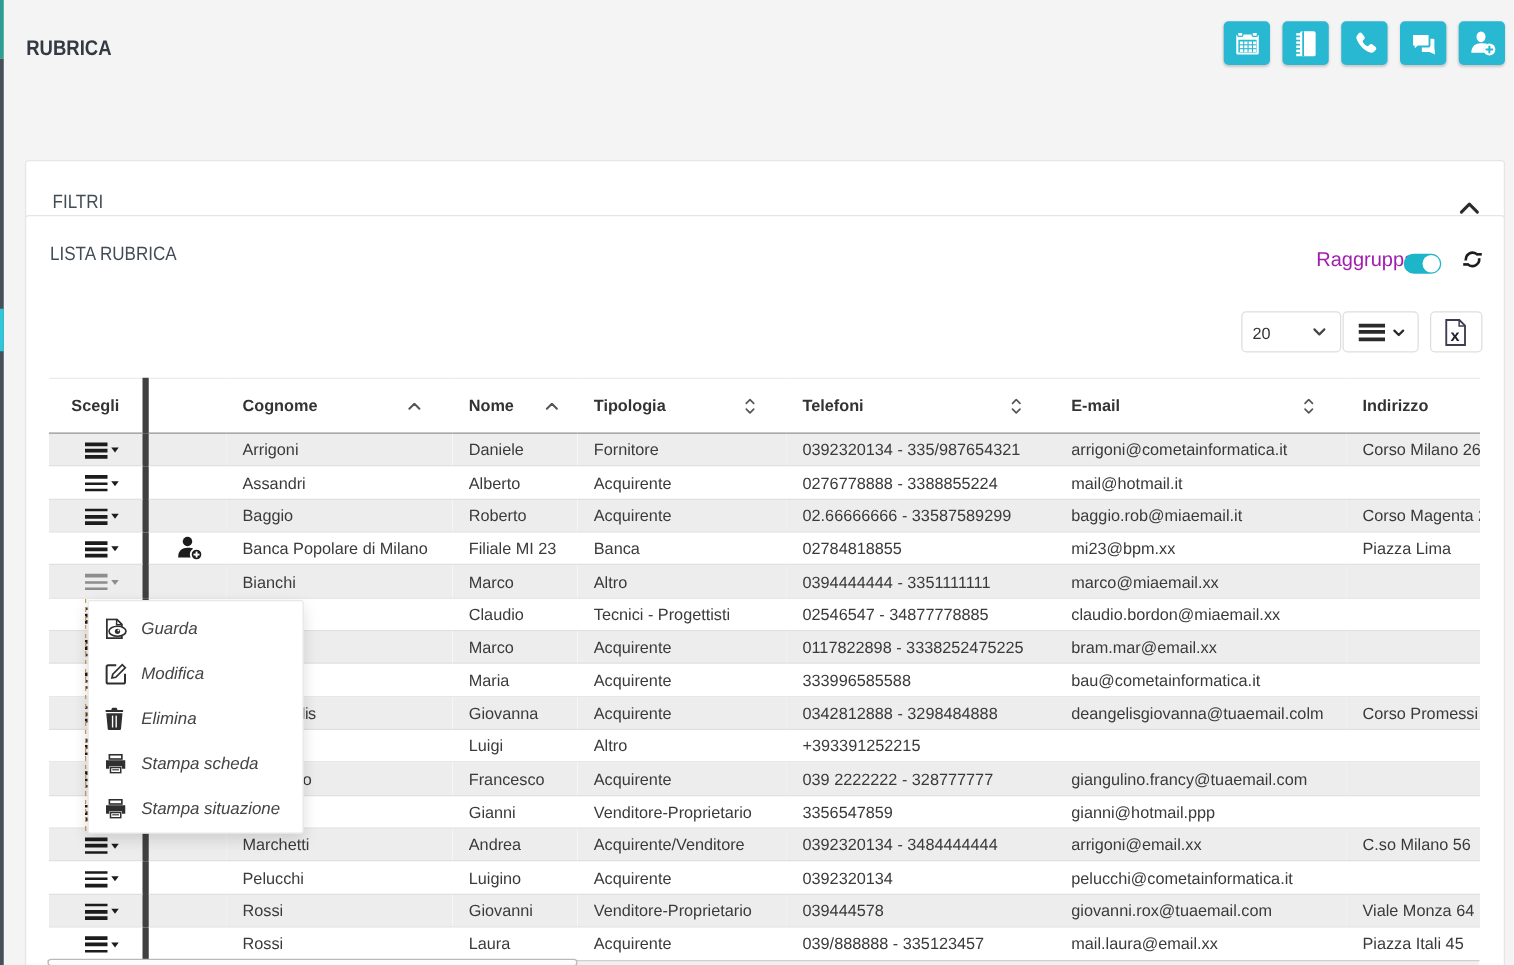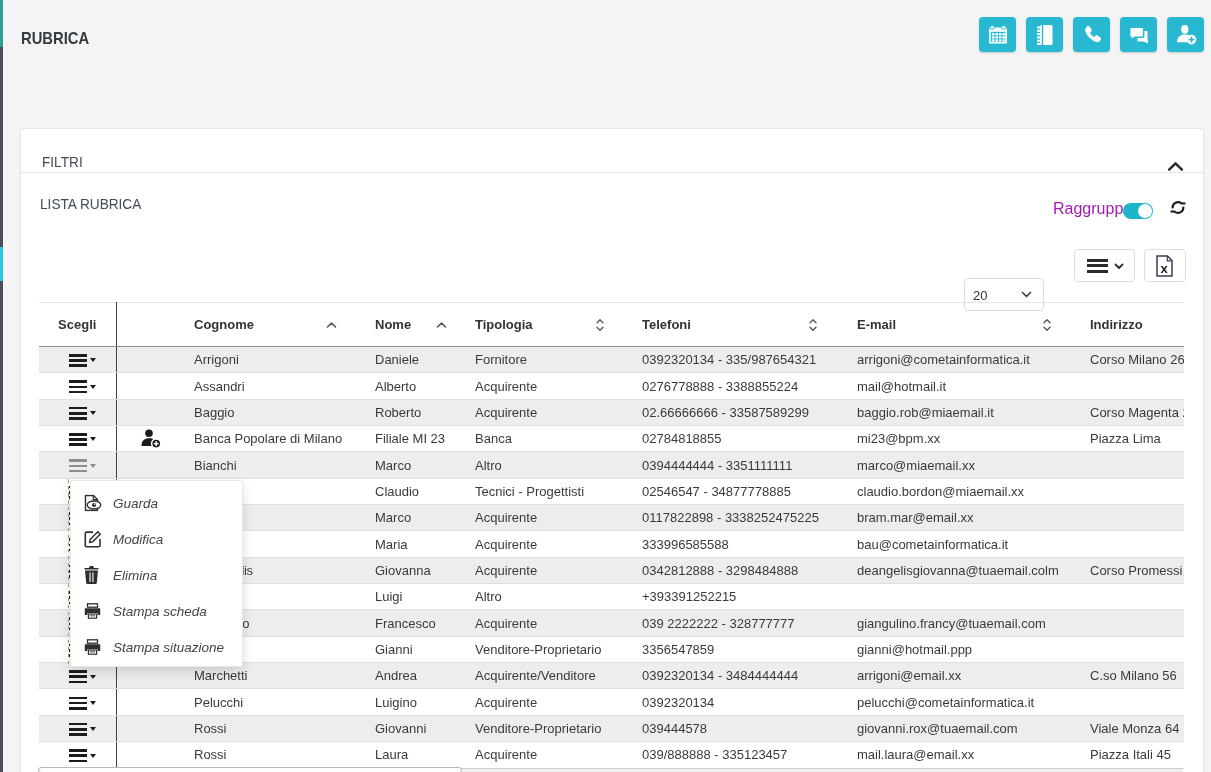--- a/index.html
+++ b/index.html
@@ -21,31 +21,31 @@
   #filtri .lab { position:absolute; left:21px; top:25px; font-size:15.5px; line-height:1; color:#424c56; transform:scaleX(.88); transform-origin:left top; }
   #filtri svg.chev { position:absolute; right:19px; top:32px; }
   #lista { left:20px; top:172px; width:1184px; height:660px; }
   #lista .lab { position:absolute; left:19px; top:23px; font-size:15.5px; line-height:1; color:#424c56; transform:scaleX(.88); transform-origin:left top; }
   .ragg { position:absolute; left:1032px; top:28px; font-size:16px; line-height:1; color:#a21caf; }
   .toggle { position:absolute; left:1102px; top:30px; width:30px; height:16px; border-radius:8px; background:#1db5c9; }
   .toggle .knob { position:absolute; right:1px; top:1px; width:14px; height:14px; border-radius:50%; background:#fff; }
   .refresh { position:absolute; left:1149px; top:27px; }
   
   .ctl { position:absolute; top:76px; height:33px; background:#fff; border:1px solid #dedede; border-radius:4px; color:#333; }
-  #sel20 { left:943px; width:80px;margin-top:29px; }
+  #sel20 { left:972px; width:80px; }
   #sel20 .v { position:absolute; left:8px; top:9px; font-size:13px; }
   #btn-cols { left:1053px; width:61px; }
   #btn-xls { left:1123px; width:42px; }
   
   #tblwrap { position:absolute; left:18px; top:129px; width:1145px; height:478px; overflow:hidden; }
   table { border-collapse:collapse; table-layout:fixed; width:1292px; font-size:13px; color:#3a3a3a; }
   th { font-weight:bold; color:#333; height:44px; border-top:1px solid #e6e6e6; border-bottom:1px solid #8f8f8f; text-align:left; padding:0 13px; position:relative; font-size:13px; }
   td { height:26.35px; border-bottom:1px solid #e0e0e0; padding:0 13px; overflow:hidden; white-space:nowrap; }
   tr.g td { background:#ededed; }
-  td.c1, th.c1 { text-align:center; padding:0; border-right:1px solid #404040; }
+  td.c1, th.c1 { text-align:center; padding:0; border-right:5px solid #404040; }
   td.c2 { text-align:center; padding:0; }
   .sort { position:absolute; top:50%; transform:translateY(-50%); }
   
   .rham { display:inline-block; position:relative; width:27px; height:14px; vertical-align:middle; margin-left:10px; }
   .rham i { position:absolute; left:0; width:18px; height:2.6px; background:#1c1c1c; }
   .rham i:nth-child(1){top:0.6px}.rham i:nth-child(2){top:5.8px}.rham i:nth-child(3){top:11px}
   .rham u { position:absolute; right:0; top:5px; width:0; height:0; border-left:3.6px solid transparent; border-right:3.6px solid transparent; border-top:4.6px solid #1c1c1c; }
   .rham.dim i { background:#8d8d8d; } .rham.dim u { border-top-color:#8d8d8d; }
   
   #menu { position:absolute; left:70px; top:480px; width:173px; height:187px; background:#fff; border:1px solid #e8e8e8; border-radius:2px; box-shadow:0 5px 12px rgba(0,0,0,.13); z-index:20; padding-top:4px; }

